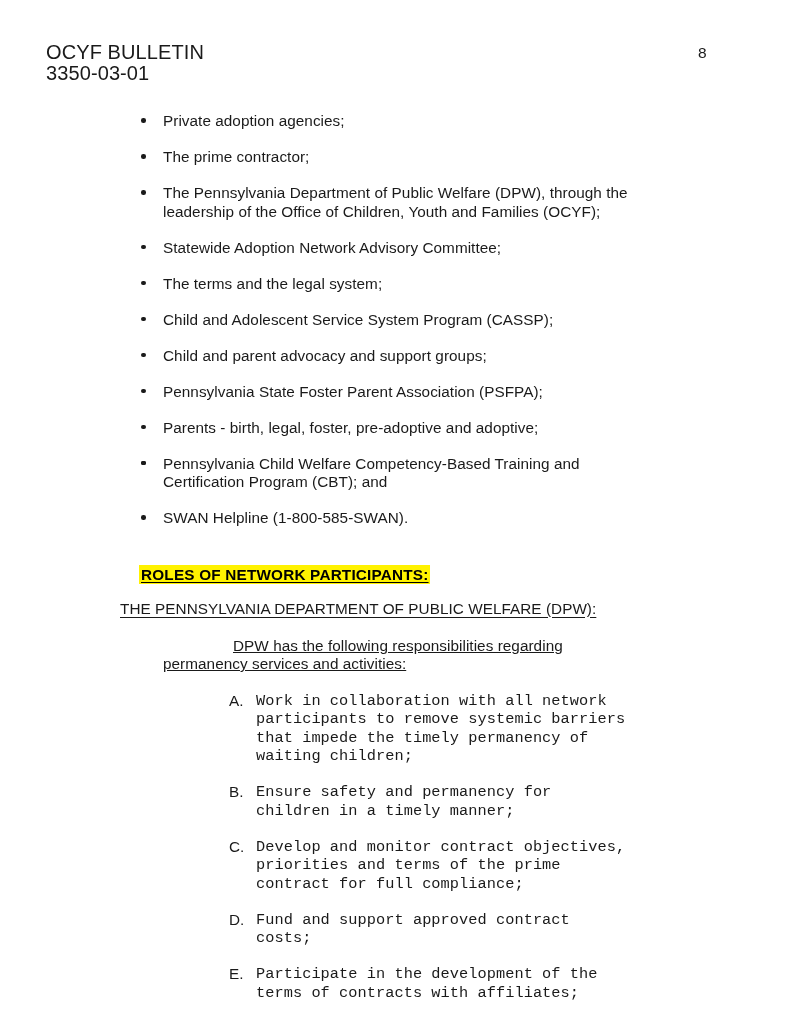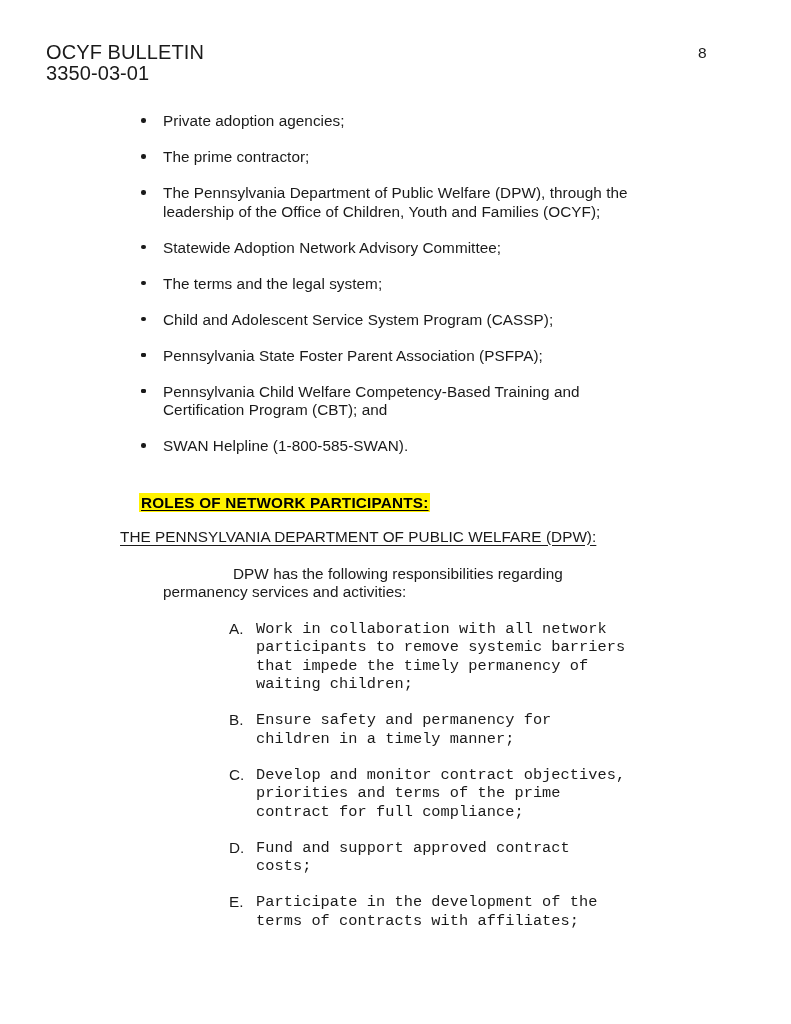--- a/index.html
+++ b/index.html
@@ -138,20 +138,21 @@
   
   .intro-paragraph {
     margin: 18px 7px 0 0;
     padding-left: 163px;
     padding-right: 68px;
     text-indent: 70px;
     font-size: 15.3px;
     line-height: 18.5px;
     letter-spacing: 0.05px;
     color: #1a1a1a;
+    text-decoration: underline;
   }
 
   
   .lettered-list {
     list-style: none;
     margin: 18px 0 0 0;
     padding: 0;
   }
 
   .lettered-item {
@@ -223,27 +224,32 @@
         <span class="bullet-text">The terms and the legal system;</span>
       </li>
 
       <li class="bullet-item">
         <span class="bullet-glyph"></span>
         <span class="bullet-text">Child and Adolescent Service System Program (CASSP);</span>
       </li>
 
       <li class="bullet-item">
         <span class="bullet-glyph"></span>
+        <span class="bullet-text">Child and parent advocacy and support groups;</span>
       </li>
 
       <li class="bullet-item">
         <span class="bullet-glyph"></span>
         <span class="bullet-text">Pennsylvania State Foster Parent Association (PSFPA);</span>
       </li>
 
+      <li class="bullet-item">
+        <span class="bullet-glyph"></span>
+        <span class="bullet-text">Parents - birth, legal, foster, pre-adoptive and adoptive;</span>
+      </li>
 
       <li class="bullet-item">
         <span class="bullet-glyph"></span>
       </li>
 
       <li class="bullet-item">
         <span class="bullet-glyph"></span>
         <span class="bullet-text">Pennsylvania Child Welfare Competency-Based Training and Certification Program (CBT); and</span>
       </li>
 

